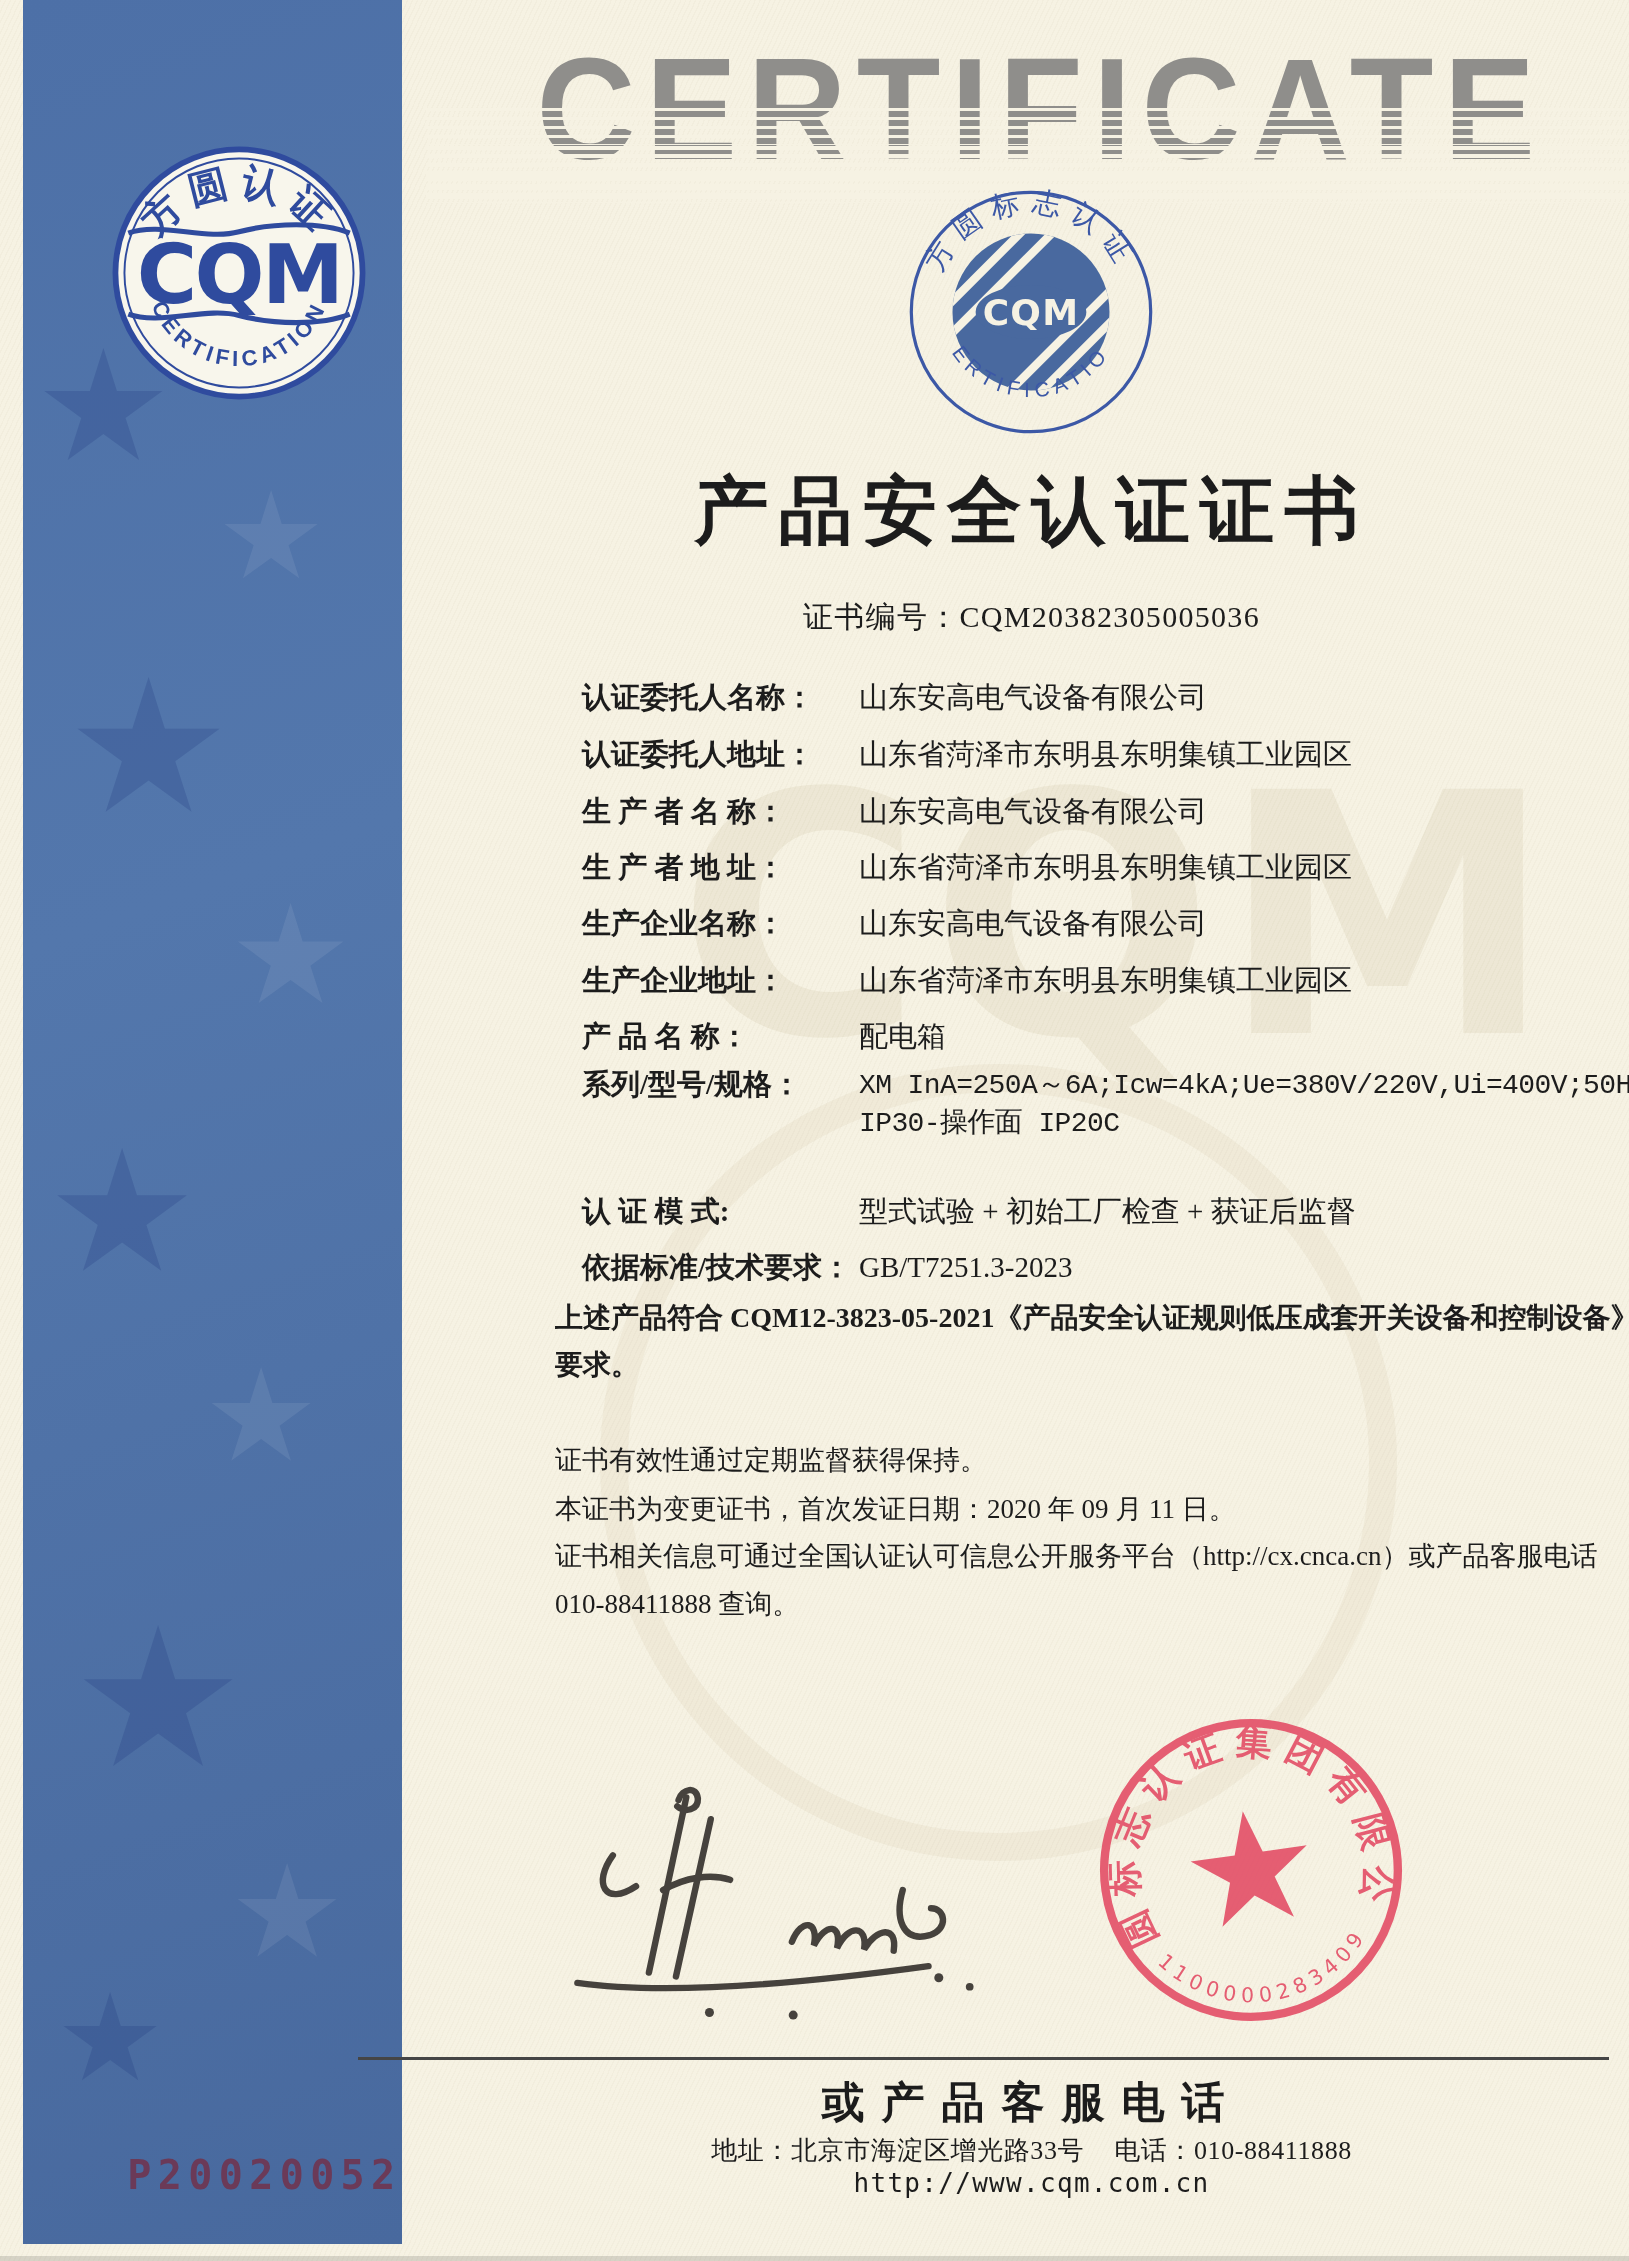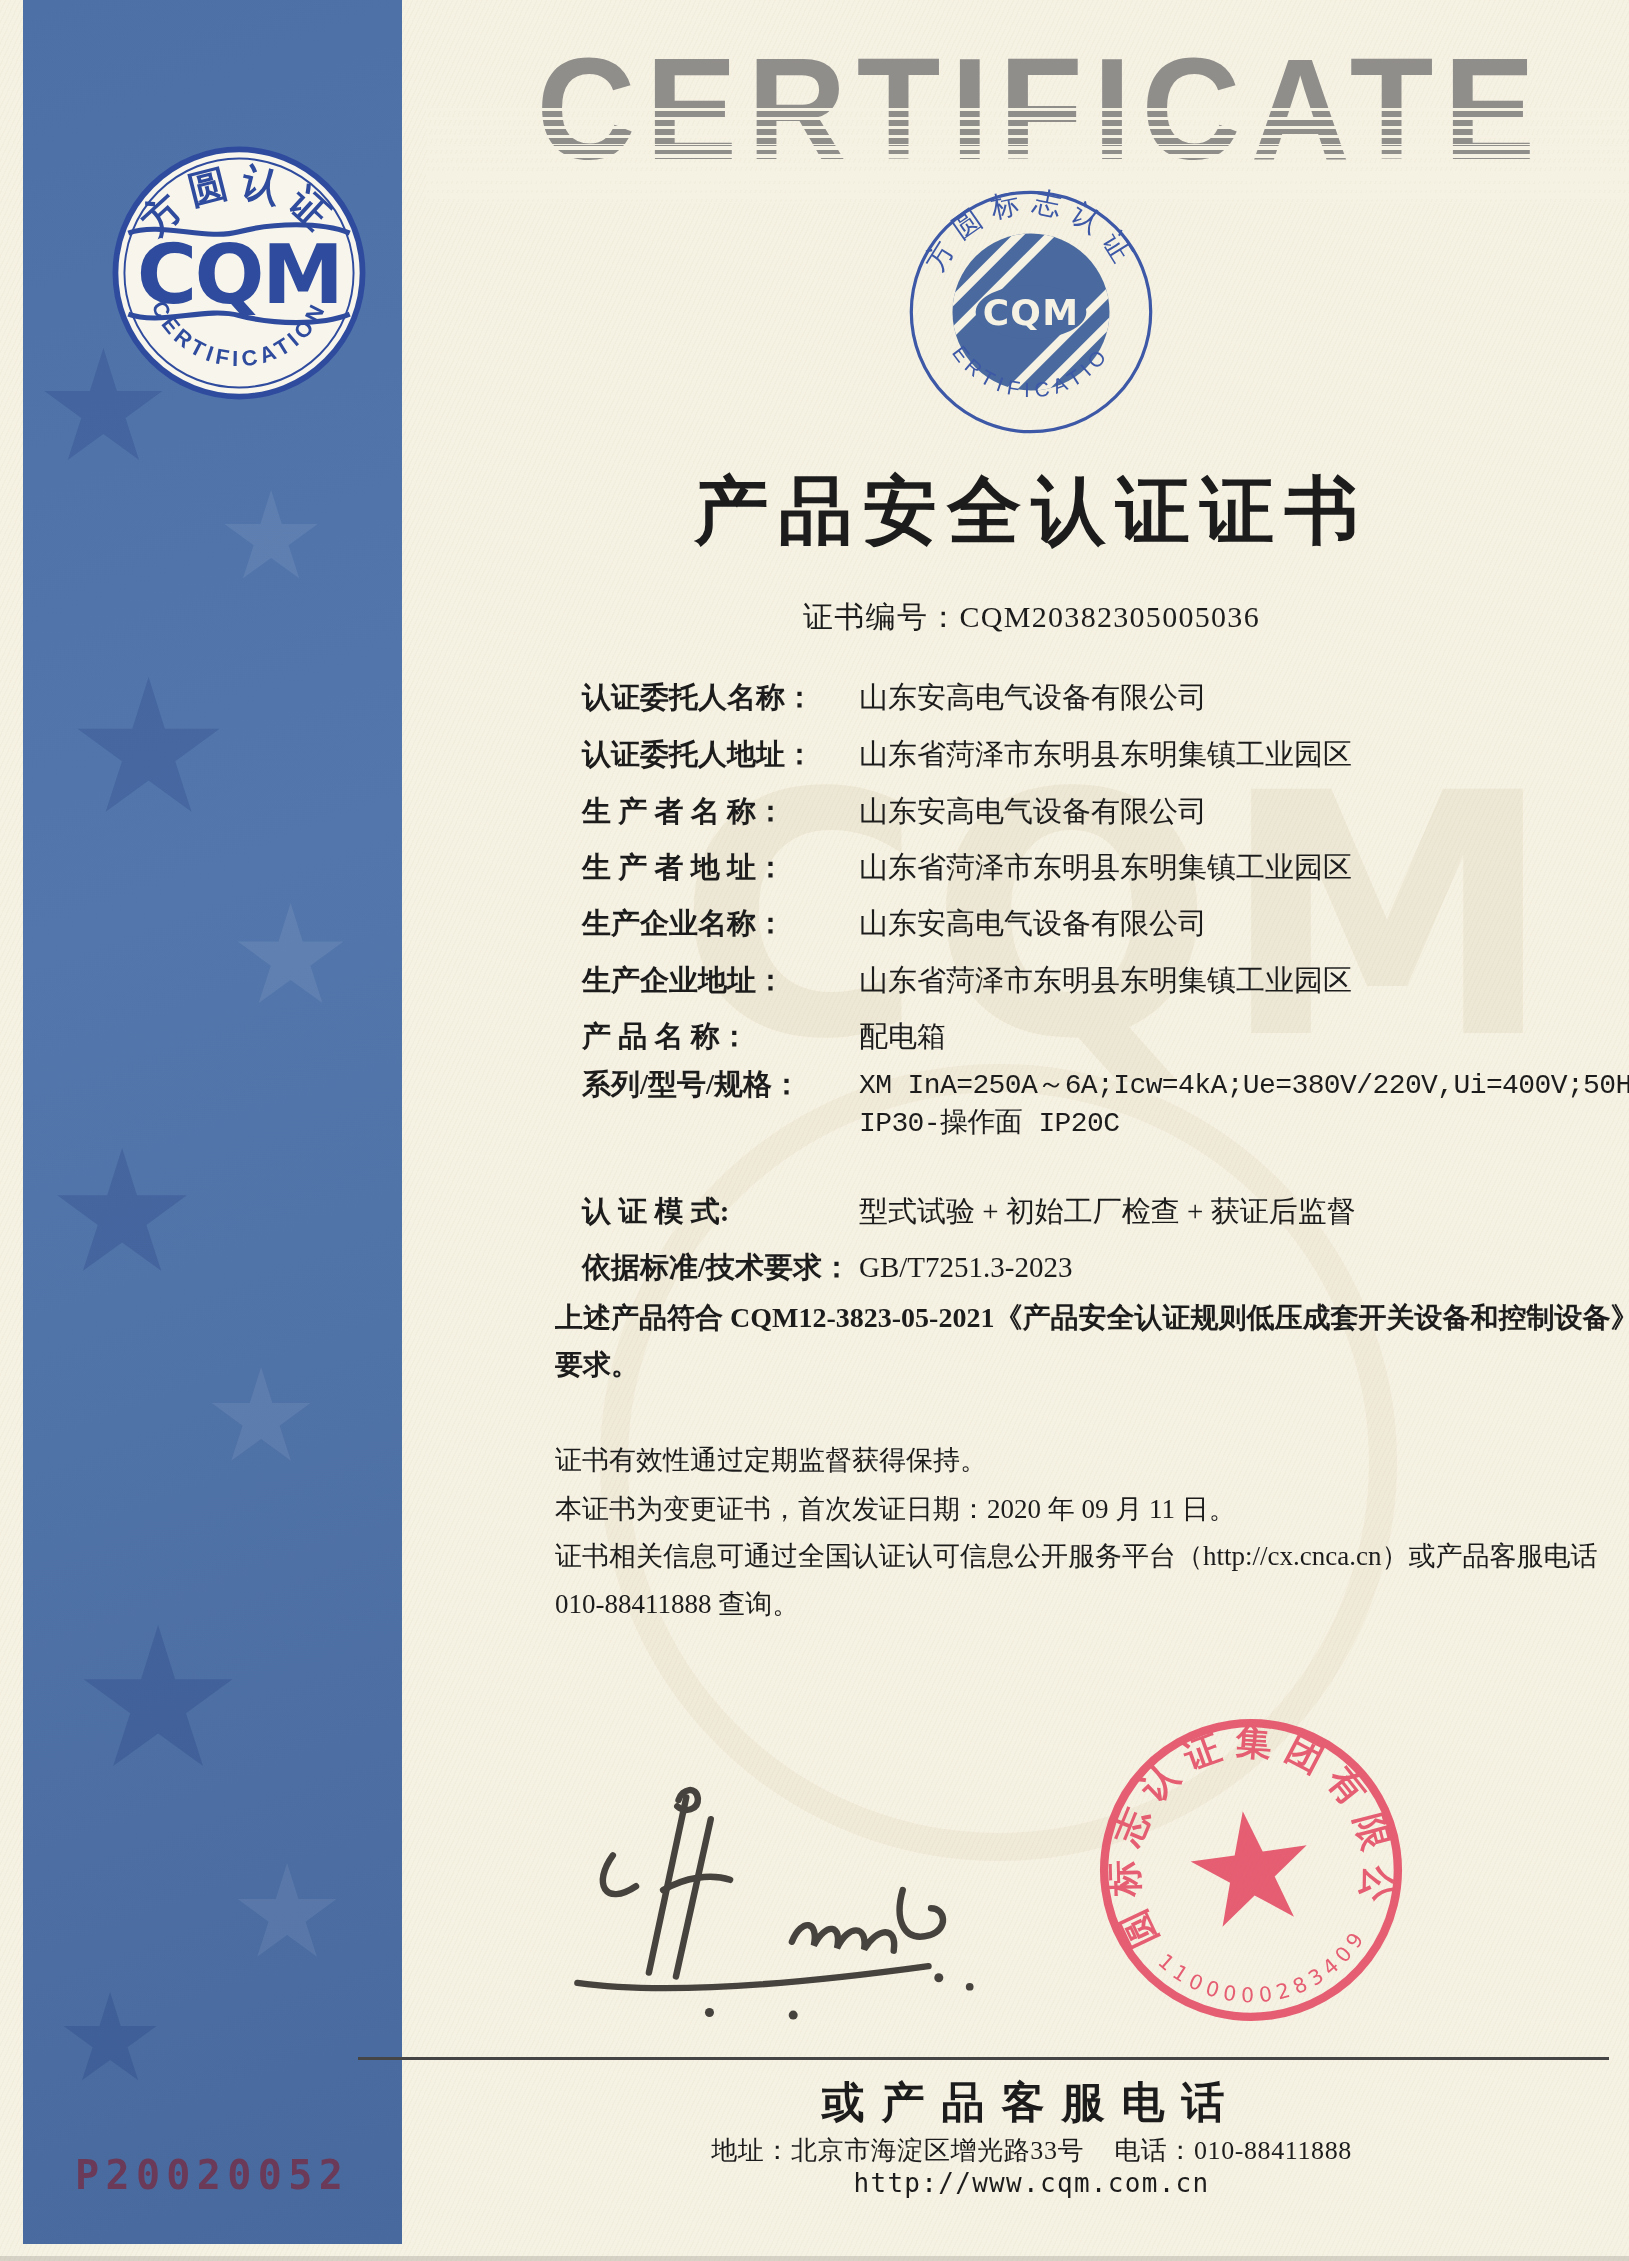--- a/index.html
+++ b/index.html
@@ -17,21 +17,21 @@
     overflow:hidden;
   }
   .star{
     position:absolute;
     clip-path:polygon(50% 0%,61% 35%,98% 35%,68% 57%,79% 91%,50% 70%,21% 91%,32% 57%,2% 35%,39% 35%);
     background:rgba(28,52,122,0.22);
   }
   .star.lite{background:rgba(255,255,255,0.08);}
   .sidebar-logo{position:absolute; left:86px; top:143px; width:260px; height:260px;}
   .pnum{
-    position:absolute; left:0; top:2152px; width:100%; text-align:center;
+    position:absolute; left:0; top:2152px; width:100%; text-align:right;
     font-family:"DejaVu Sans Mono", monospace; font-size:40px; letter-spacing:6.4px;
     color:#6b3a58; font-weight:bold;
   }
   
   .cert-head{
     position:absolute; left:451px; top:37px; width:1180px; text-align:center;
     font-family:"Liberation Sans", sans-serif; font-weight:bold;
     font-size:137px; line-height:1; letter-spacing:10.3px; color:#8f8e8b;
     transform:scaleY(1.05); transform-origin:top;
   }

